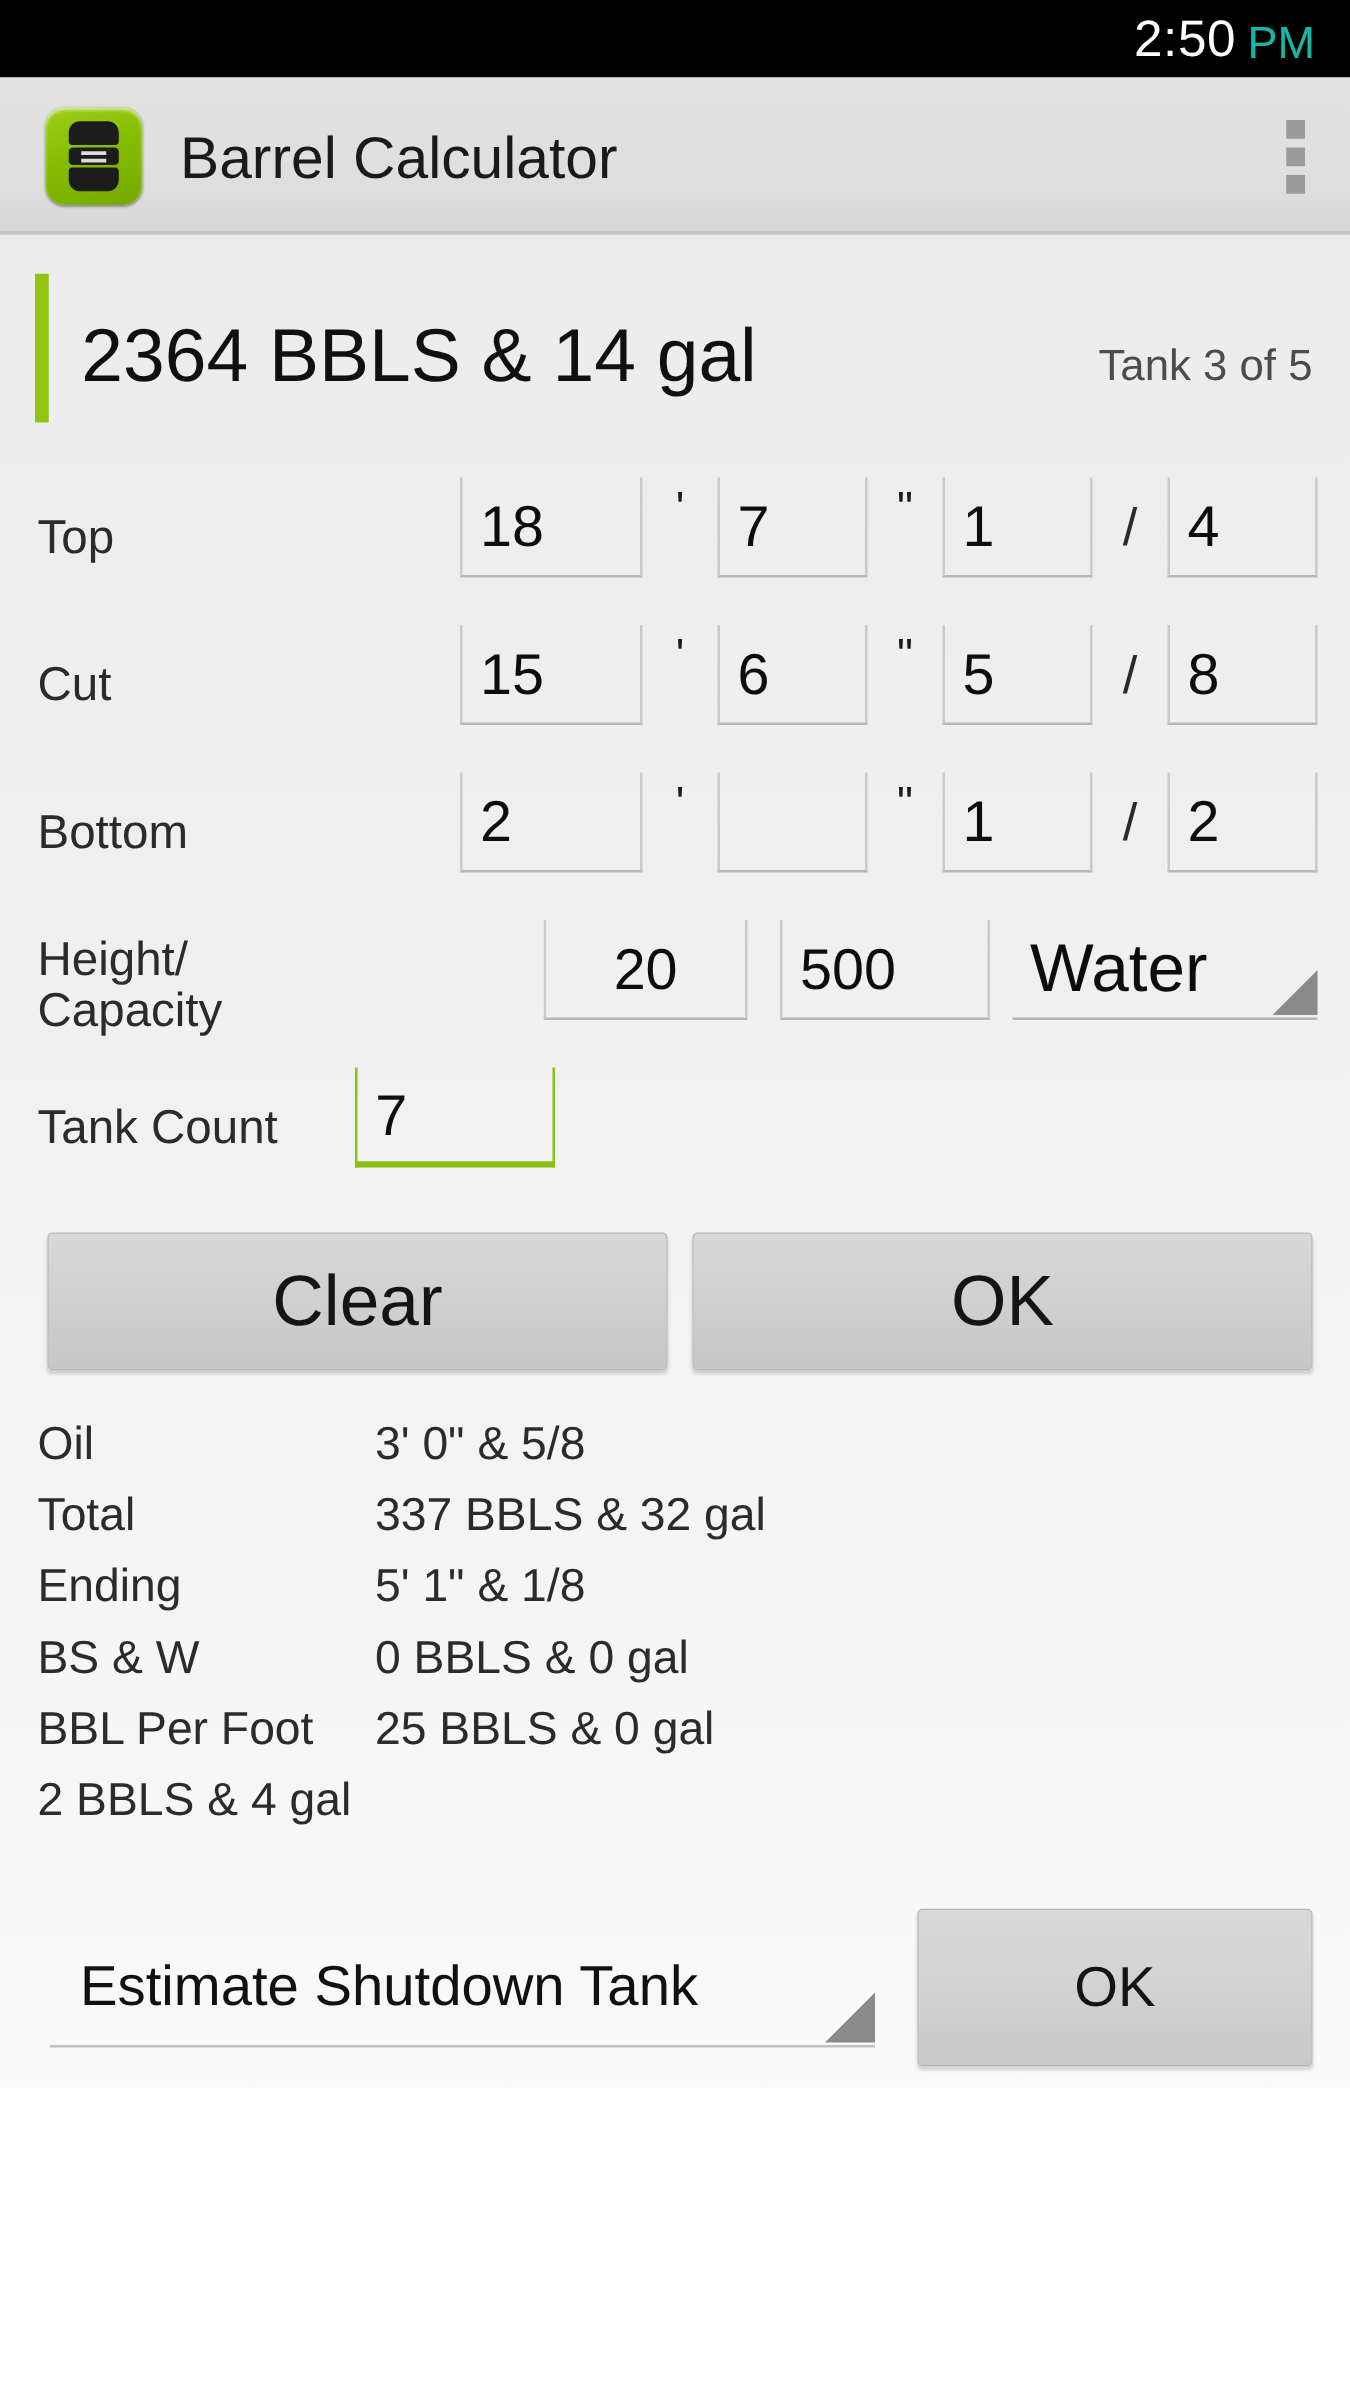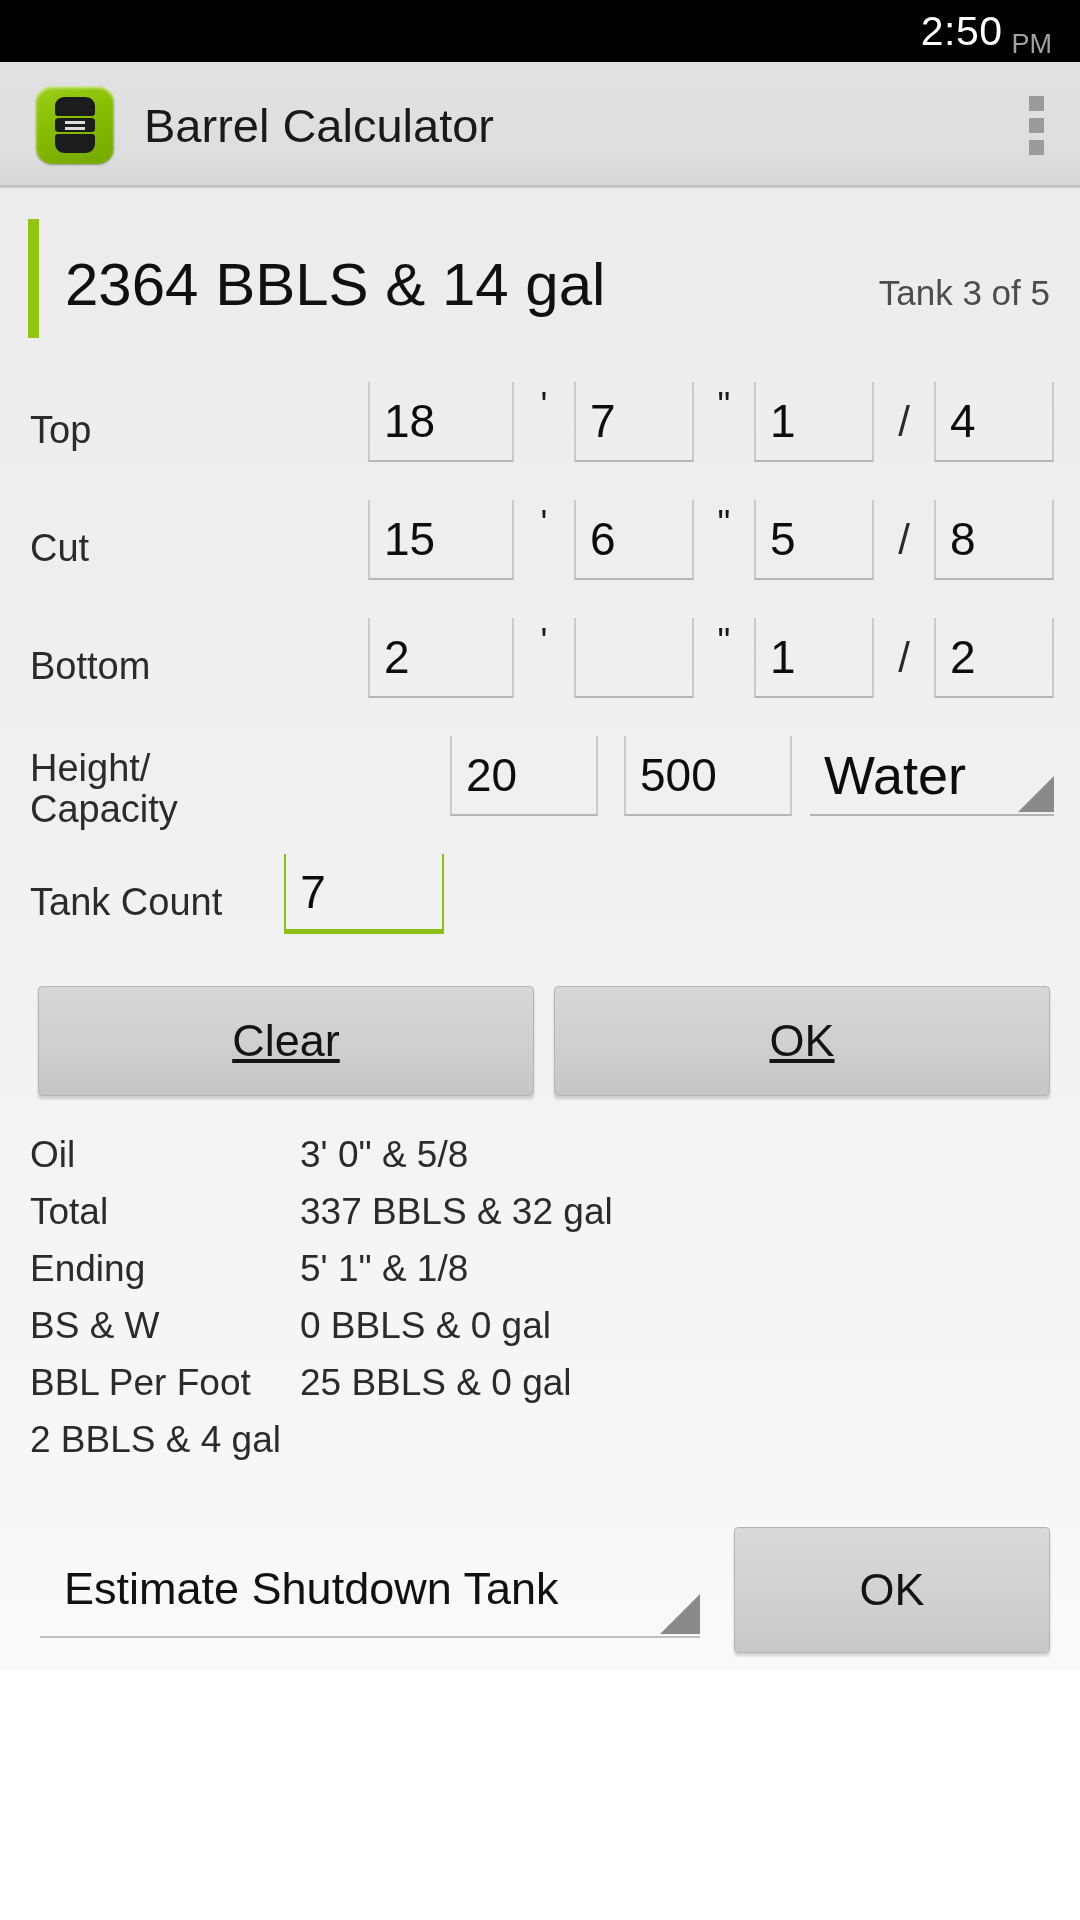--- a/index.html
+++ b/index.html
@@ -25,26 +25,26 @@
     padding-right: 28px;
     box-sizing: border-box;
   }
   .status-time {
     color: #ffffff;
     font-size: 41px;
     letter-spacing: 0.5px;
     line-height: 1;
   }
   .status-ampm {
-    color: #a3a3a3;
-    font-size: 27px;
+    color: #14b8a6;
+    font-size: 36px;
     margin-left: 9px;
     line-height: 1;
     position: relative;
-    top: 13px;
+    top: 3px;
   }
 
   
   .actionbar {
     height: 126px;
     background: linear-gradient(to bottom, #e2e2e2 0%, #dedede 70%, #d6d6d6 100%);
     display: flex;
     align-items: center;
     padding: 0 26px 0 36px;
     box-sizing: border-box;
@@ -211,21 +211,21 @@
     color: #1a1a1a;
     line-height: 1;
   }
   .unit.slash { align-items: center; padding-top: 0; }
   .unit.slash span { font-size: 42px; color: #2a2a2a; }
 
   .w-ft   { width: 146px; }
   .w-in   { width: 120px; }
   .w-num  { width: 120px; }
   .w-den  { width: 120px; }
-  .w-hgt  { width: 148px; }
+  .w-hgt  { width: 163px; justify-content: center; }
   .w-cap  { width: 168px; }
   .w-cnt  { width: 160px; }
 
   
   .spinner {
     position: relative;
     box-sizing: border-box;
     height: 80px;
     display: flex;
     align-items: center;
@@ -260,23 +260,22 @@
     background: linear-gradient(to bottom, #d7d7d7 0%, #cfcfcf 55%, #c6c6c6 100%);
     border: 1px solid #b4b4b4;
     border-radius: 4px;
     box-shadow: 0 3px 3px rgba(0,0,0,0.16);
     display: flex;
     align-items: center;
     justify-content: center;
     box-sizing: border-box;
   }
   .btn span {
-    font-size: 45px;
+    font-size: 57px;
     color: #141414;
-    text-decoration: underline;
   }
 
   
   .results {
     padding: 38px 0 0 30px;
   }
   .rline {
     display: flex;
     height: 57px;
     align-items: flex-start;

